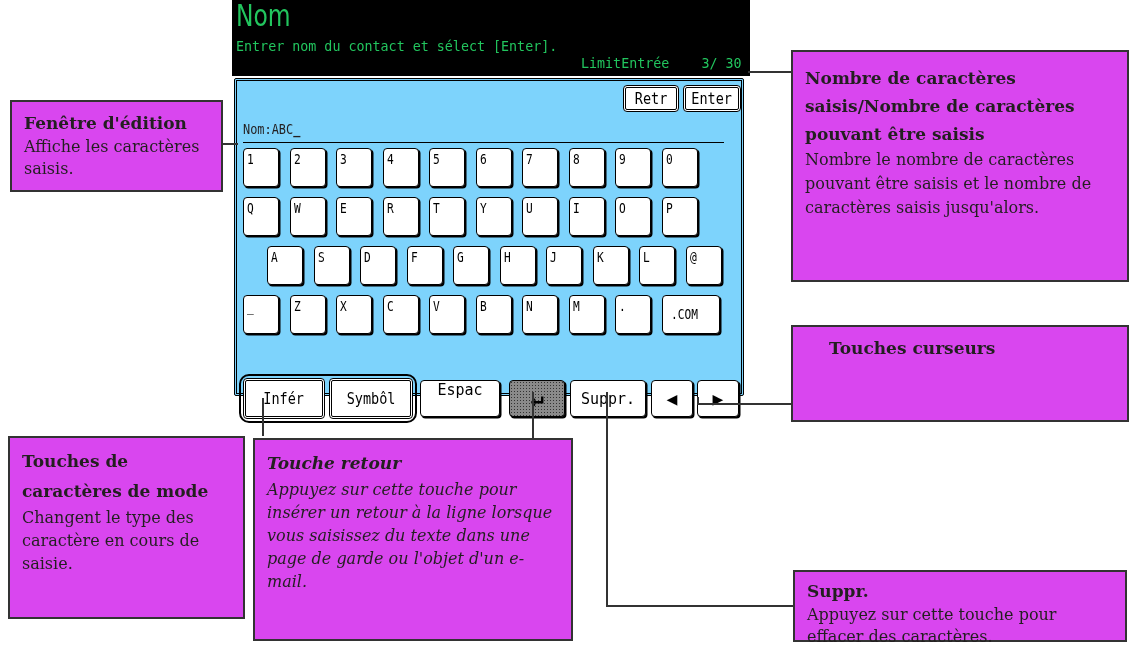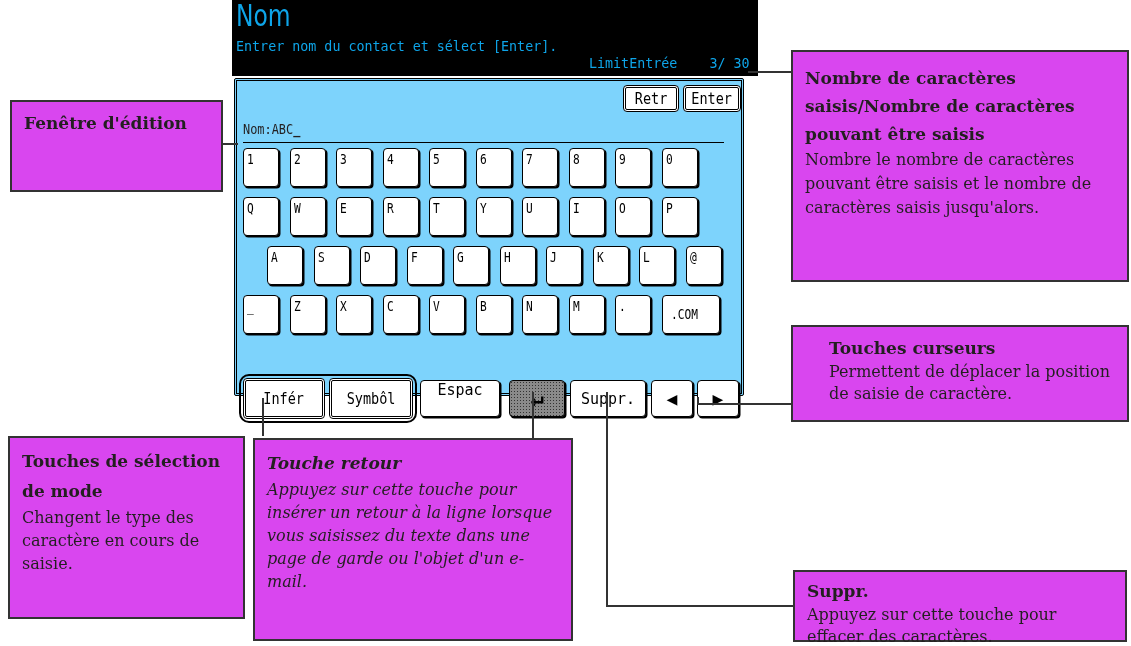--- a/index.html
+++ b/index.html
@@ -1,19 +1,19 @@
 <!DOCTYPE html>
 <html><head>
 <meta charset="utf-8">
 <style>
   html,body{margin:0;padding:0;background:#fff;}
   body{width:1131px;height:646px;position:relative;overflow:hidden;font-family:"DejaVu Serif","Liberation Serif",serif;color:#231f20;}
   
   .screen{position:absolute;left:232px;top:0;width:518px;height:400px;}
-  .lcd-head{position:absolute;left:0;top:0;width:518px;height:76px;background:#000;color:#0ea5e9;font-family:"DejaVu Sans Mono","Liberation Mono",monospace;padding-left:8px;}
+  .lcd-head{position:absolute;left:0;top:0;width:518px;height:76px;background:#000;color:#22c55e;font-family:"DejaVu Sans Mono","Liberation Mono",monospace;}
   .lcd-title{position:absolute;left:4px;top:-2px;font-size:30px;transform:scaleX(0.78);transform-origin:left top;font-family:"DejaVu Sans","Liberation Sans",sans-serif;letter-spacing:0px;}
   .lcd-instr{position:absolute;left:4px;top:38px;font-size:14.5px;white-space:pre;transform:scaleX(0.92);transform-origin:left top;}
   .lcd-limit{position:absolute;right:8px;top:55px;font-size:14.5px;white-space:pre;transform:scaleX(0.92);transform-origin:right top;}
   .kb-frame{position:absolute;left:2px;top:78px;width:510px;height:318px;border:3px double #000;border-radius:2px;background:#7dd3fc;box-sizing:border-box;}
   .key{position:absolute;box-sizing:border-box;border:1.5px solid #000;border-radius:4px;background:#fff;box-shadow:1.5px 1.5px 0 #000;font-family:"DejaVu Sans Mono","Liberation Mono",monospace;font-size:14px;color:#000;}
   .key .lbl{position:absolute;left:3px;top:2px;transform:scaleX(0.8);transform-origin:left top;}
   .fkey{position:absolute;box-sizing:border-box;border:3px double #000;border-radius:4px;background:#fff;font-family:"DejaVu Sans Mono","Liberation Mono",monospace;font-size:15px;color:#000;display:flex;align-items:center;justify-content:center;}
   .fkey .lbl{transform:scaleX(0.9);}
   .enter-key{background-color:#8a8a8a;background-image:radial-gradient(#333 0.8px, transparent 0.9px);background-size:3px 3px;}
   .editline{position:absolute;left:6px;top:40px;font-family:"DejaVu Sans Mono","Liberation Mono",monospace;font-size:14px;transform:scaleX(0.85);transform-origin:left top;white-space:pre;}
@@ -198,31 +198,31 @@
 <div class="line" style="left:748px;top:71px;width:44px;height:2px;"></div>
 <div class="line" style="left:697px;top:397px;width:2px;height:8px;"></div>
 <div class="line" style="left:697px;top:403px;width:95px;height:2px;"></div>
 <div class="line" style="left:262px;top:398px;width:2px;height:38px;"></div>
 <div class="line" style="left:532px;top:392px;width:2px;height:46px;"></div>
 <div class="line" style="left:606px;top:392px;width:2px;height:214px;"></div>
 <div class="line" style="left:606px;top:605px;width:188px;height:2px;"></div>
 
 <div class="callout" style="left:10px;top:100px;width:213px;height:92px;">
   <div class="ct">Fenêtre d'édition</div>
+  <div class="cd">Affiche les caractères saisis.</div>
 </div>
 <div class="callout" style="left:791px;top:50px;width:338px;height:232px;padding-top:12px;">
   <div class="ct" style="line-height:28px;">Nombre de caractères saisis/Nombre de caractères pouvant être saisis</div>
   <div class="cd" style="line-height:24px;">Nombre le nombre de caractères pouvant être saisis et le nombre de caractères saisis jusqu'alors.</div>
 </div>
 <div class="callout" style="left:791px;top:325px;width:338px;height:97px;padding-left:36px;">
   <div class="ct">Touches curseurs</div>
-  <div class="cd">Permettent de déplacer la position de saisie de caractère.</div>
 </div>
 <div class="callout" style="left:8px;top:436px;width:237px;height:183px;">
-  <div class="ct" style="line-height:30px;">Touches de sélection de mode</div>
+  <div class="ct" style="line-height:30px;">Touches de caractères de mode</div>
   <div class="cd" style="line-height:23px;">Changent le type des caractère en cours de saisie.</div>
 </div>
 <div class="callout" style="left:253px;top:438px;width:320px;height:203px;font-style:italic;">
   <div class="ct" style="line-height:30px;">Touche retour</div>
   <div class="cd" style="line-height:23px;">Appuyez sur cette touche pour insérer un retour à la ligne lorsque vous saisissez du texte dans une page de garde ou l'objet d'un e-mail.</div>
 </div>
 <div class="callout" style="left:793px;top:570px;width:334px;height:72px;padding-top:6px;">
   <div class="ct">Suppr.</div>
   <div class="cd">Appuyez sur cette touche pour effacer des caractères.</div>
 </div>

